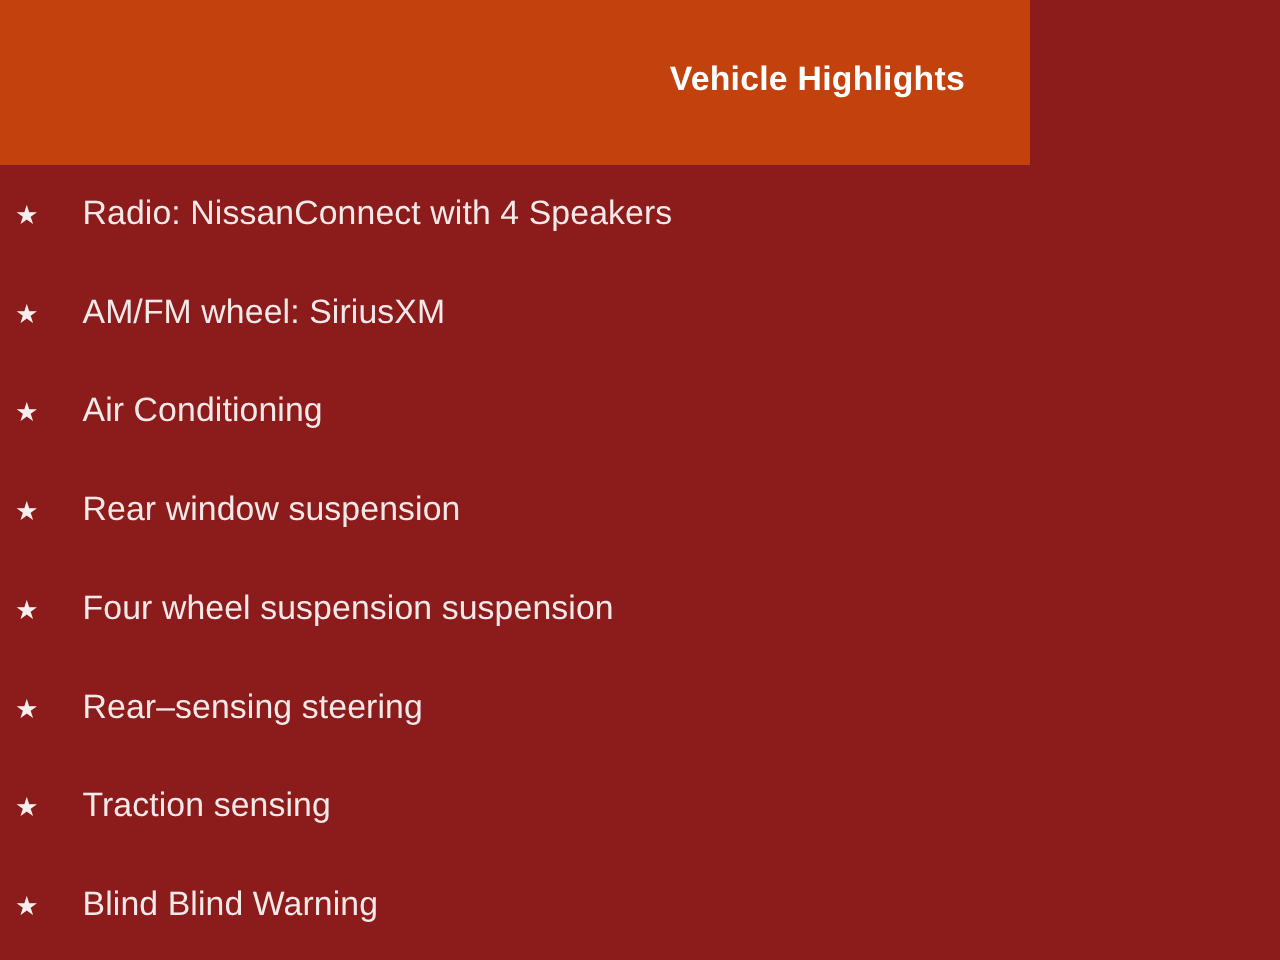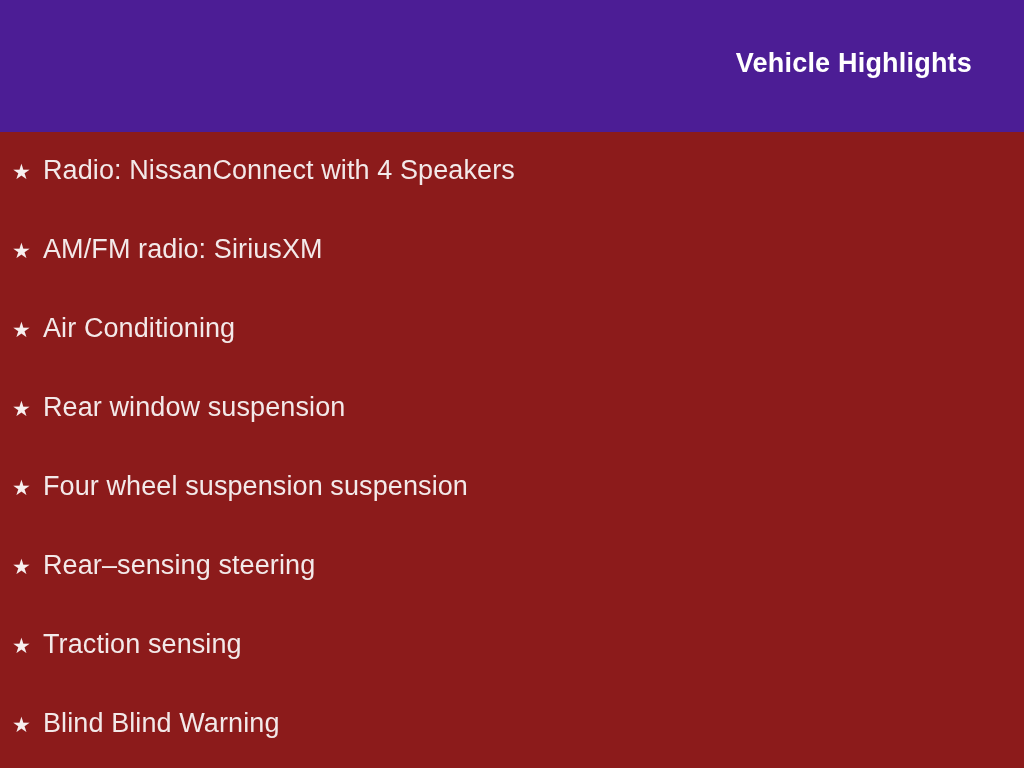--- a/index.html
+++ b/index.html
@@ -18,23 +18,23 @@
     position: relative;
     width: 1024px;
     height: 768px;
     background: #8C1B1B;
   }
 
   #header-bar {
     position: absolute;
     left: 0;
     top: 0;
-    width: 1024px;
+    width: 824px;
     height: 132px;
-    background: #4c1d95;
+    background: #c2410c;
     box-sizing: border-box;
   }
 
   #header-title {
     position: absolute;
     right: 52px;
     top: 46px;
     color: #FFFFFF;
     font-size: 27px;
     font-weight: bold;
@@ -69,41 +69,42 @@
     line-height: 30px;
     text-align: left;
   }
 
   .bullet-text {
     color: #F3E9E9;
     font-size: 27px;
     line-height: 32px;
     white-space: nowrap;
     letter-spacing: 0.1px;
+    margin-left: 23px;
   }
 </style>
 </head>
 <body>
 
 <div id="slide">
 
   <div id="header-bar">
     <div id="header-title">Vehicle Highlights</div>
   </div>
 
   <div id="content-area">
 
     <div class="bullet-row">
       <span class="bullet-star">★</span>
       <span class="bullet-text">Radio: NissanConnect with 4 Speakers</span>
     </div>
 
     <div class="bullet-row">
       <span class="bullet-star">★</span>
-      <span class="bullet-text">AM/FM radio: SiriusXM</span>
+      <span class="bullet-text">AM/FM wheel: SiriusXM</span>
     </div>
 
     <div class="bullet-row">
       <span class="bullet-star">★</span>
       <span class="bullet-text">Air Conditioning</span>
     </div>
 
     <div class="bullet-row">
       <span class="bullet-star">★</span>
       <span class="bullet-text">Rear window suspension</span>

